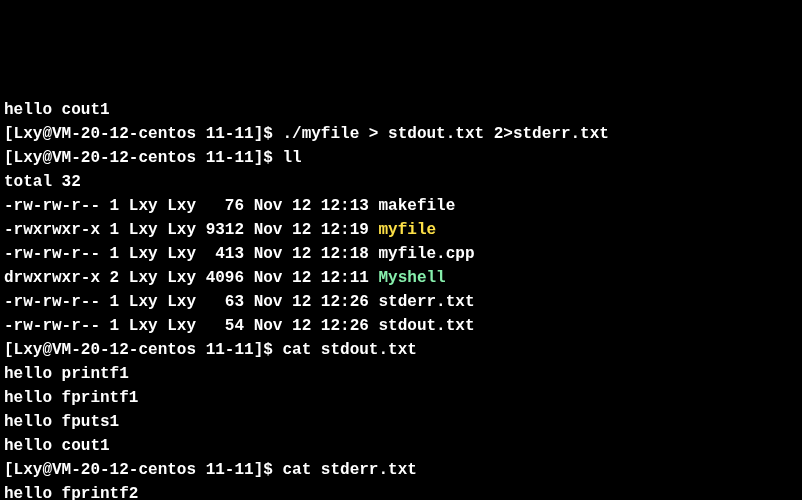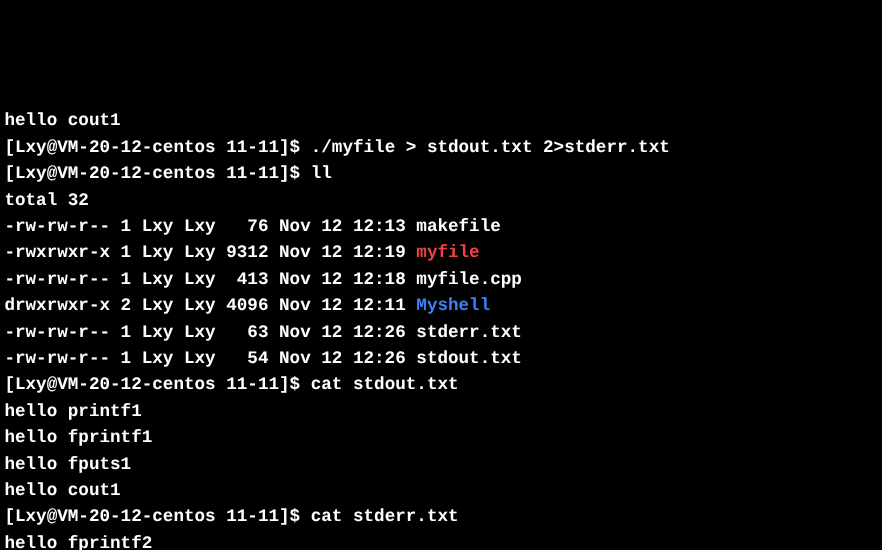--- a/index.html
+++ b/index.html
@@ -10,22 +10,22 @@
       font-size: 16px;
       line-height: 1.5;
       padding: 2px 4px;
       width: 802px;
       height: 500px;
       overflow: hidden;
       white-space: pre;
       font-weight: bold;
     }
     .line { display: block; }
-    .exec { color: #ef4444; }
-    .dir { color: #3b82f6; }
+    .exec { color: #fde047; }
+    .dir { color: #86efac; }
   </style>
 </head>
 <body>
 
 
 
 <div id="terminal"><div class="line"><span>hello cout1</span></div><div class="line"><span>[Lxy@VM-20-12-centos 11-11]$ </span><span>./myfile &gt; stdout.txt 2&gt;stderr.txt</span></div><div class="line"><span>[Lxy@VM-20-12-centos 11-11]$ </span><span>ll</span></div><div class="line"><span>total 32</span></div><div class="line"><span>-rw-rw-r-- 1 Lxy Lxy   76 Nov 12 12:13 </span><span>makefile</span></div><div class="line"><span>-rwxrwxr-x 1 Lxy Lxy 9312 Nov 12 12:19 </span><span class="exec">myfile</span></div><div class="line"><span>-rw-rw-r-- 1 Lxy Lxy  413 Nov 12 12:18 </span><span>myfile.cpp</span></div><div class="line"><span>drwxrwxr-x 2 Lxy Lxy 4096 Nov 12 12:11 </span><span class="dir">Myshell</span></div><div class="line"><span>-rw-rw-r-- 1 Lxy Lxy   63 Nov 12 12:26 </span><span>stderr.txt</span></div><div class="line"><span>-rw-rw-r-- 1 Lxy Lxy   54 Nov 12 12:26 </span><span>stdout.txt</span></div><div class="line"><span>[Lxy@VM-20-12-centos 11-11]$ </span><span>cat stdout.txt</span></div><div class="line"><span>hello printf1</span></div><div class="line"><span>hello fprintf1</span></div><div class="line"><span>hello fputs1</span></div><div class="line"><span>hello cout1</span></div><div class="line"><span>[Lxy@VM-20-12-centos 11-11]$ </span><span>cat stderr.txt</span></div><div class="line"><span>hello fprintf2</span></div></div>
 
 
 

